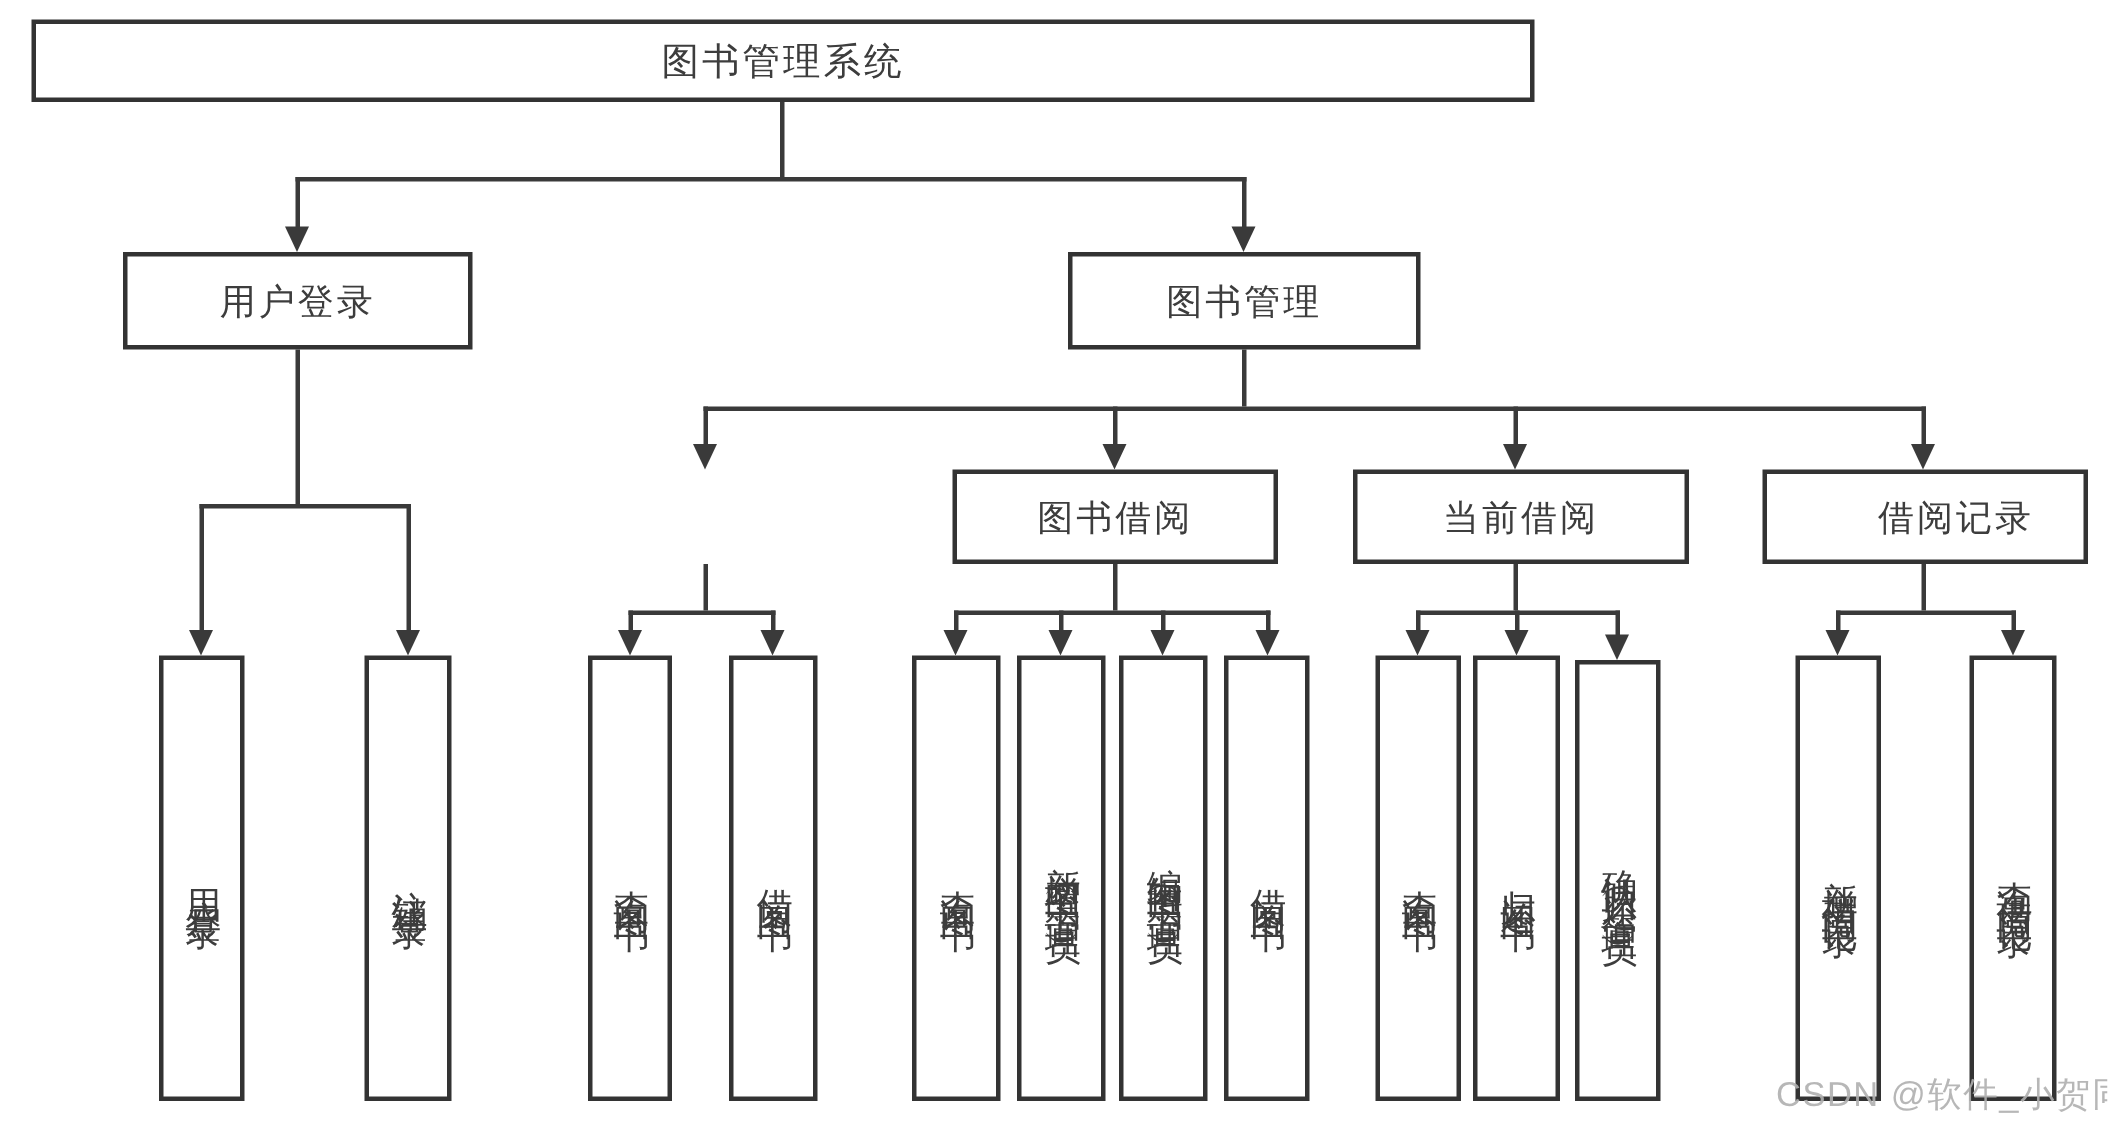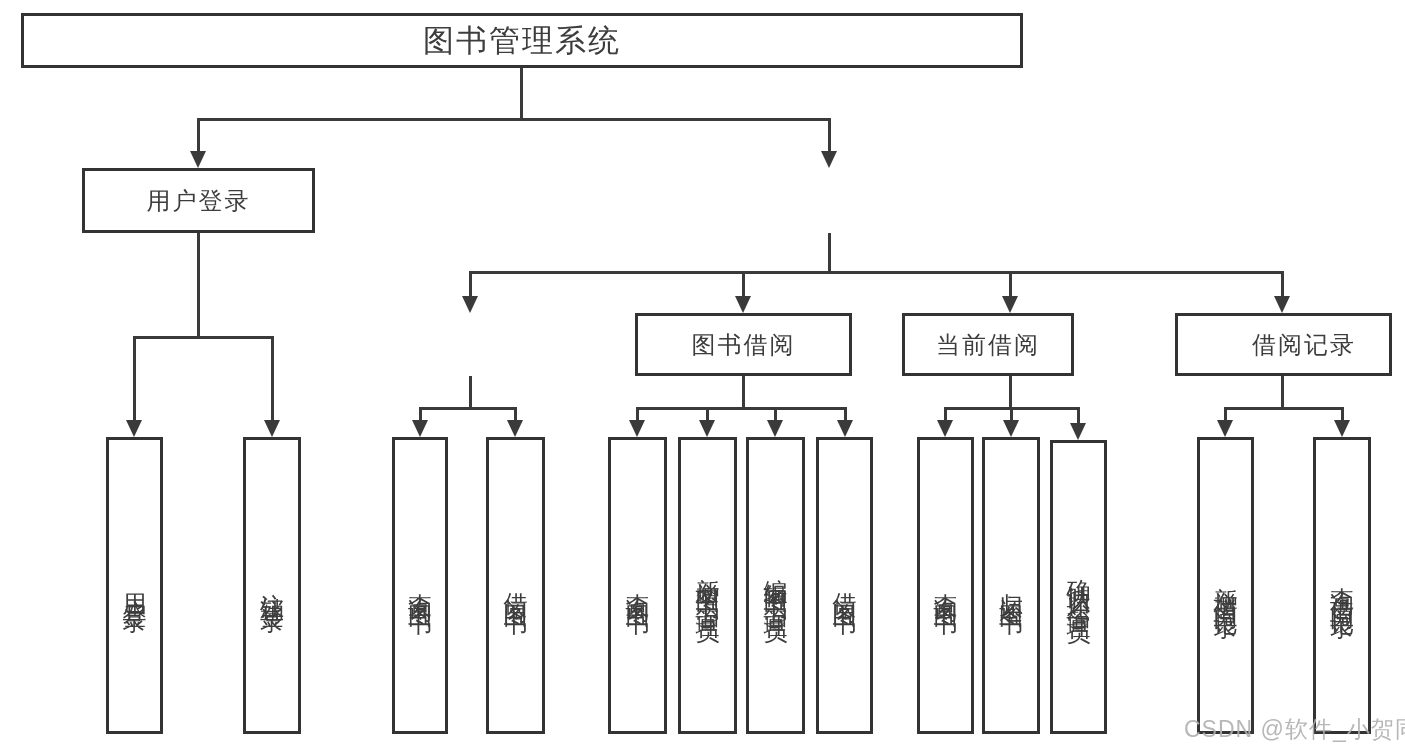--- a/index.html
+++ b/index.html
@@ -21,21 +21,21 @@
     box-sizing:border-box;
     border:3px solid var(--border);
     background:#ffffff;
     display:flex;
     align-items:center;
     justify-content:center;
     text-align:center;
     letter-spacing:2px;
   }
   .hbox{font-size:24px;}
-  .rootbox{font-size:31px;}
+  .rootbox{font-size:25px;}
   .vbox{
     writing-mode:vertical-rl;
     font-size:24px;
     letter-spacing:6px;
     line-height:1;
   }
   .hline{position:absolute;height:3px;background:var(--line);}
   .vline{position:absolute;width:3px;background:var(--line);}
   .arrow{position:absolute;width:16px;}
   .arrow::before{
@@ -64,25 +64,28 @@
 
 <div id="canvas">
 
   <div class="node hbox rootbox" style="left:21px;top:13px;width:1002px;height:55px;">
     <span>图书管理系统</span>
   </div>
 
   <div class="node hbox" style="left:82px;top:168px;width:233px;height:65px;">
     <span>用户登录</span>
   </div>
+  <div class="node hbox" style="left:712px;top:168px;width:235px;height:65px;">
+    <span>图书管理</span>
+  </div>
 
   <div class="node hbox" style="left:635px;top:313px;width:217px;height:63px;align-items:center;">
     <span>图书借阅</span>
   </div>
-  <div class="node hbox" style="left:902px;top:313px;width:172px;height:63px;">
+  <div class="node hbox" style="left:902px;top:313px;width:224px;height:63px;">
     <span>当前借阅</span>
   </div>
   <div class="node hbox" style="left:1175px;top:313px;width:217px;height:63px;padding-left:41px;">
     <span>借阅记录</span>
   </div>
 
   <div class="node vbox" style="left:106px;top:437px;width:57px;height:297px;">
     <span>用户登录</span>
   </div>
   <div class="node vbox" style="left:243px;top:437px;width:58px;height:297px;">

